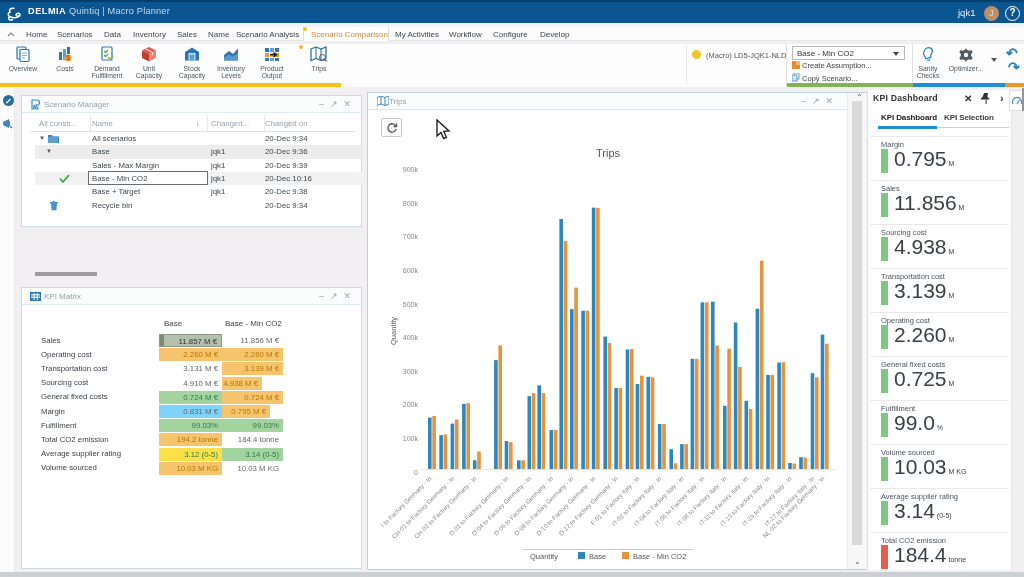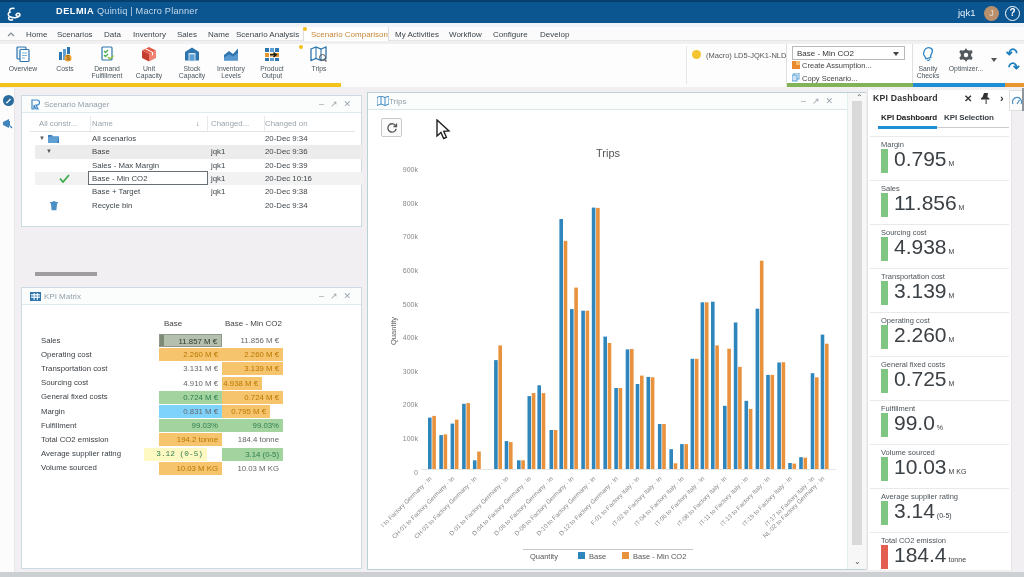--- a/index.html
+++ b/index.html
@@ -3,21 +3,21 @@
 <meta charset="utf-8">
 <style>
 * { margin:0; padding:0; box-sizing:border-box; }
 html,body { width:1024px; height:577px; overflow:hidden; font-family:"Liberation Sans", sans-serif; background:#f1eff1; }
 #stage { position:relative; width:1024px; height:577px; }
 .abs { position:absolute; }
 
 
 #hdr { left:0; top:0; width:1024px; height:23px; background:#0b5591; border-top:2px solid #063f6d; }
 #hdr .brand { position:absolute; left:28px; top:4px; font-size:9.2px; color:#c5d9ea; letter-spacing:-.1px; letter-spacing:.2px; }
-#hdr .brand b { color:#ffffff; font-weight:bold; letter-spacing:.5px;margin-left:28px; }
+#hdr .brand b { color:#ffffff; font-weight:bold; letter-spacing:.5px; }
 #hdr .usr { position:absolute; left:958px; top:5px; font-size:9.5px; color:#e8f1f8; }
 .avatar { position:absolute; left:984px; top:4px; width:15px; height:15px; border-radius:50%; background:#b9906c; color:#e8d9c8; font-size:9px; text-align:center; line-height:15px; }
 .help { position:absolute; left:1005px; top:4px; width:15px; height:15px; border-radius:50%; border:1.5px solid #fff; color:#fff; font-size:10px; font-weight:bold; text-align:center; line-height:12px; }
 
 
 #menu { left:0; top:26.5px; width:1024px; height:14.5px; background:#fbfbfb; border-bottom:1px solid #e6e6e6; font-size:8px; color:#3b454d; }
 #menu span { position:absolute; top:3px; white-space:nowrap; }
 #menu .active { color:#c98636; }
 #menu .tab { position:absolute; left:303px; top:0; width:86px; height:14.5px; background:#fff; border-left:1px solid #ddd; border-right:1px solid #ddd; }
 #menu .dot { position:absolute; left:303px; top:0px; width:4px; height:4px; border-radius:50%; background:#f0c019; }
@@ -328,21 +328,21 @@
       <div class="kmrowlab" style="left:19px;top:118.5px">Margin</div>
       <div class="kmcell" style="left:137px;top:117.0px;width:63px;background:#7dd3fc;color:#666;">0.831 M €</div>
       <div class="kmcell" style="left:200px;top:117.0px;width:48px;background:#f6c46d;color:#b87700">0.795 M €</div>
       <div class="kmrowlab" style="left:19px;top:132.7px">Fulfillment</div>
       <div class="kmcell" style="left:137px;top:131.2px;width:63px;background:#a3d39f;color:#2e7d4f;">99.03%</div>
       <div class="kmcell" style="left:200px;top:131.2px;width:61px;background:#a3d39f;color:#2e7d4f">99.03%</div>
       <div class="kmrowlab" style="left:19px;top:146.9px">Total CO2 emission</div>
       <div class="kmcell" style="left:137px;top:145.4px;width:63px;background:#f6c46d;color:#b87700;">194.2 tonne</div>
       <div class="kmcell" style="left:200px;top:145.4px;width:61px;background:#fff;color:#666">184.4 tonne</div>
       <div class="kmrowlab" style="left:19px;top:161.1px">Average supplier rating</div>
-      <div class="kmcell" style="left:122px;top:159.6px;width:63px;background:#fef9c3;color:#2e7d4f;font-family:Liberation Mono, monospace;">3.12 (0-5)</div>
+      <div class="kmcell" style="left:137px;top:159.6px;width:63px;background:#fde047;color:#2e7d4f;">3.12 (0-5)</div>
       <div class="kmcell" style="left:200px;top:159.6px;width:61px;background:#a3d39f;color:#2e7d4f">3.14 (0-5)</div>
       <div class="kmrowlab" style="left:19px;top:175.3px">Volume sourced</div>
       <div class="kmcell" style="left:137px;top:173.8px;width:63px;background:#f6c46d;color:#b87700;">10.03 M KG</div>
       <div class="kmcell" style="left:200px;top:173.8px;width:61px;background:#fff;color:#666">10.03 M KG</div>
   </div>
 
   <div class="panel" style="left:367px;top:92px;width:499px;height:478px;border-color:#bad2d4">
     <div class="ptitle" style="border-color:#d8e8e8">
       <svg style="position:absolute;left:9px;top:3px" width="12" height="10" viewBox="0 0 12 10">
           <path d="M0 1.5 L4 0 L8 1.5 L12 0 V8 L8 9.5 L4 8 L0 9.5 Z M4 0 V8 M8 1.5 V9.5" fill="none" stroke="#3f88c5" stroke-width="1"></path>

